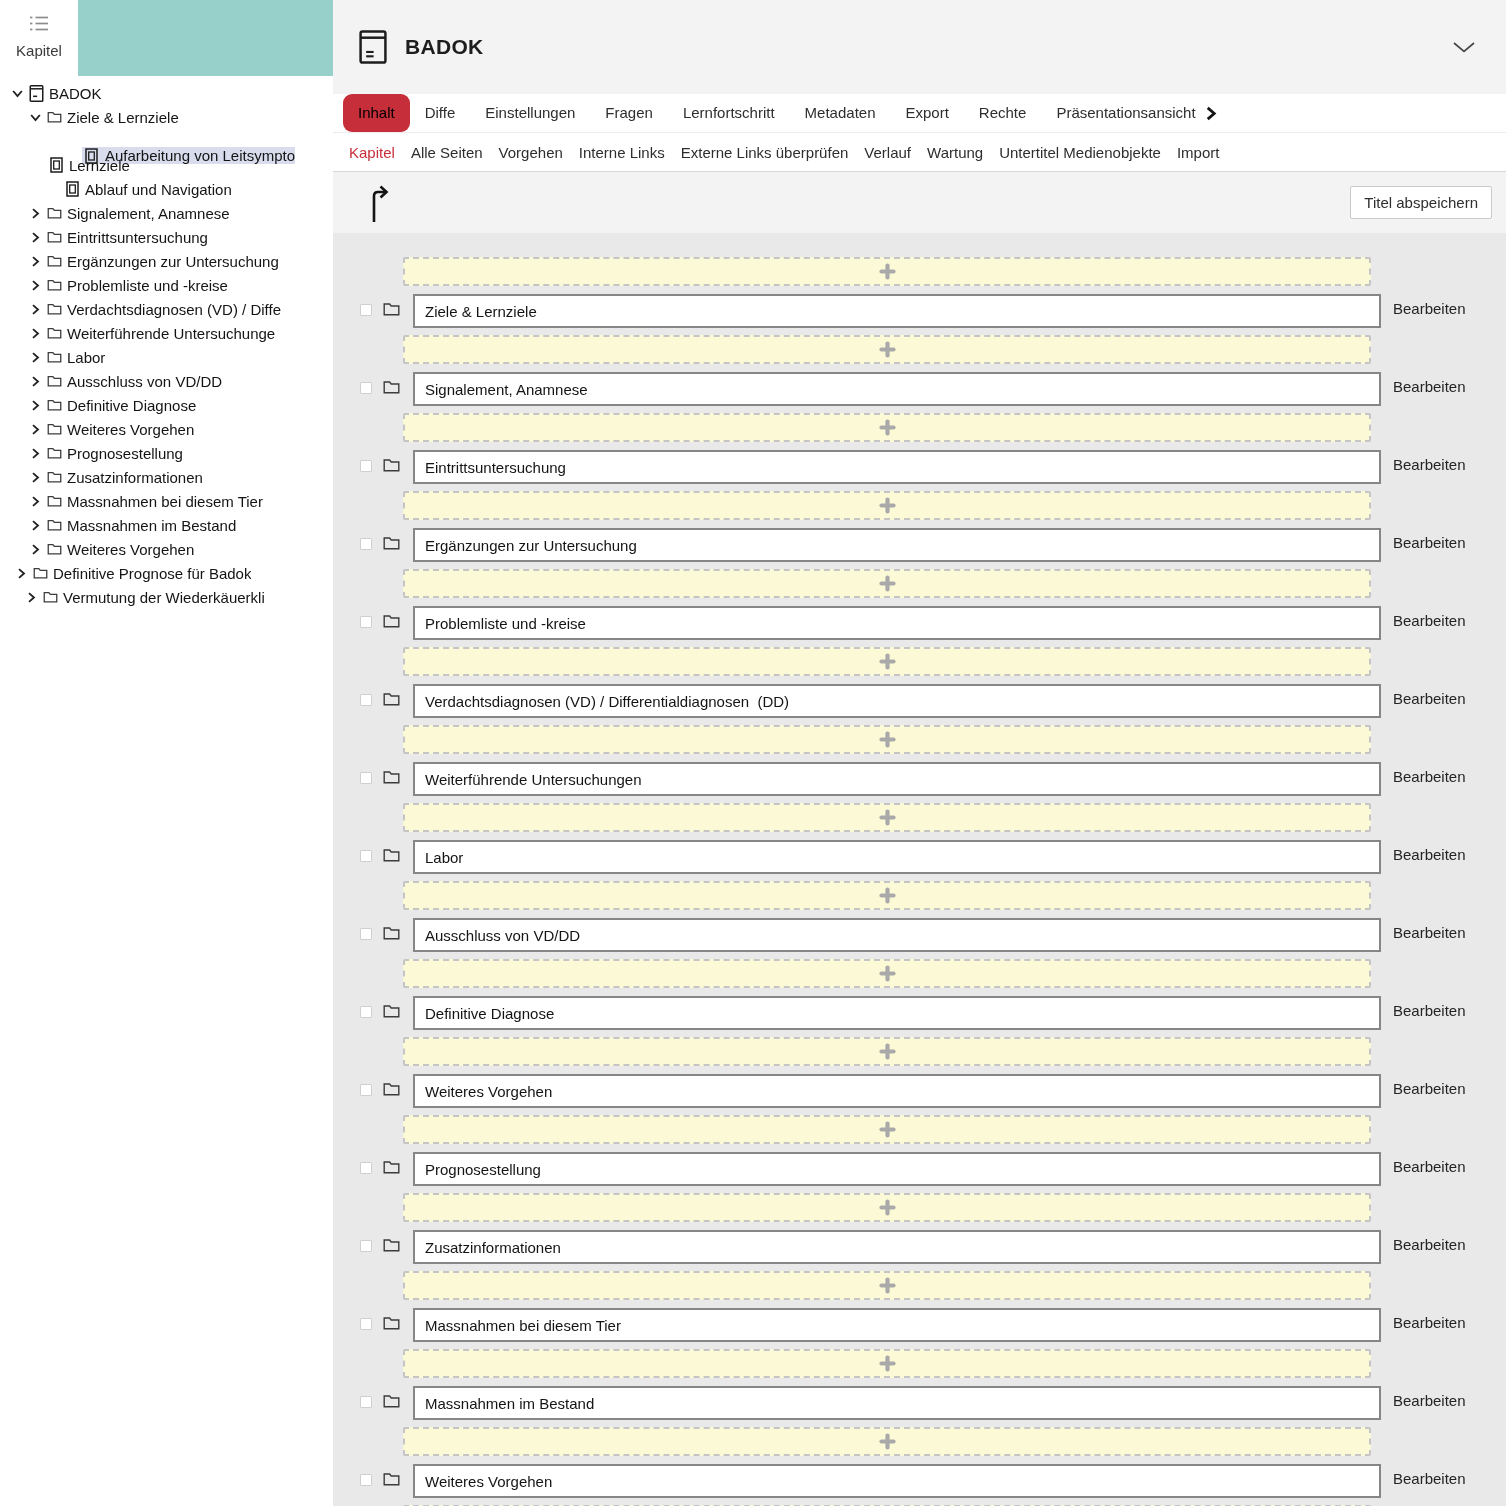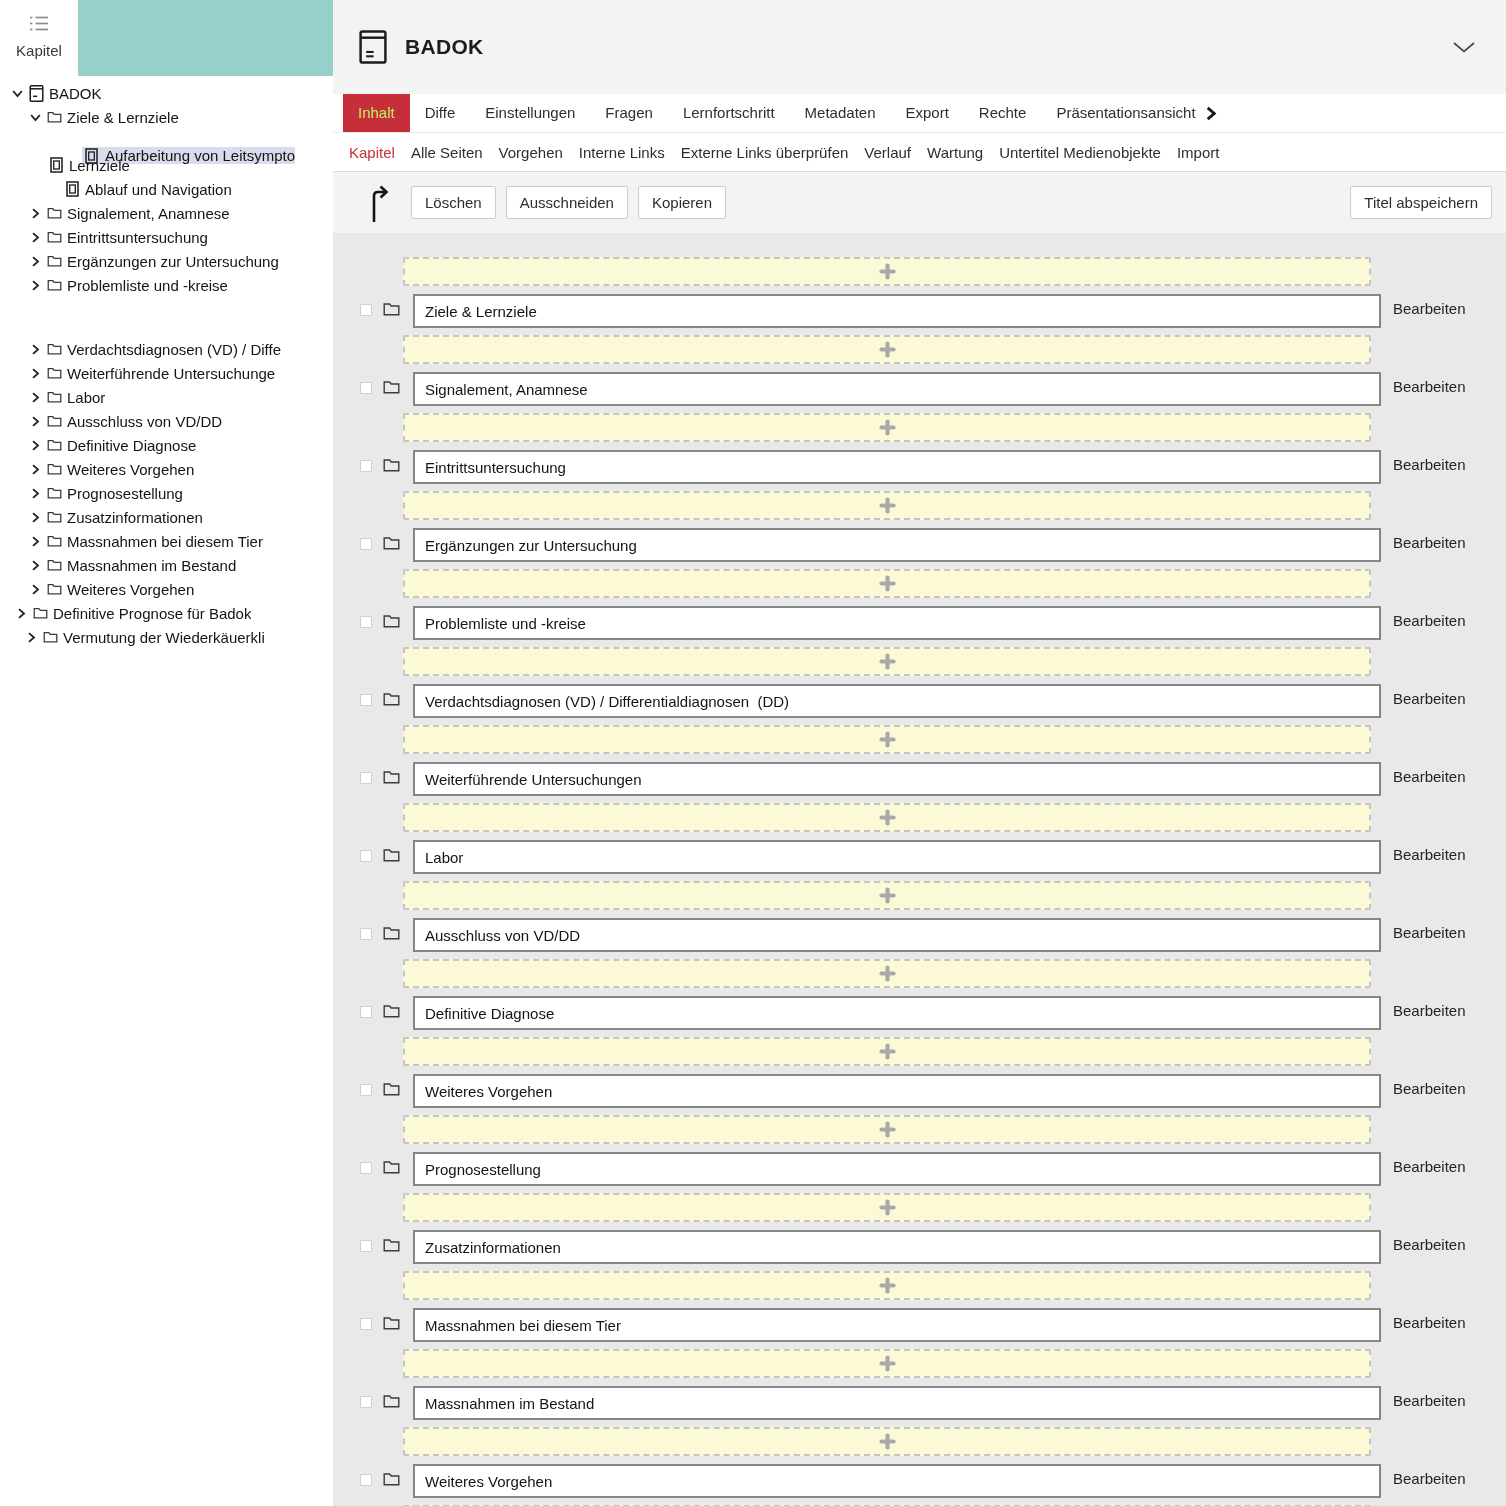--- a/index.html
+++ b/index.html
@@ -23,21 +23,21 @@
 
   
   .main { flex:1; min-width:0; display:flex; flex-direction:column; background:#f3f3f4; }
   .main-header { height:94px; display:flex; align-items:center; padding:0 30px 0 25px; background:#f3f3f4; }
   .main-header .book-wrap { margin-right:17px; display:flex; }
   .page-title { font-size:21px; font-weight:700; color:#1d1d1d; letter-spacing:.3px; }
   .hdr-chevron { margin-left:auto; display:flex; cursor:pointer; }
 
   .tabs { height:39px; background:#fff; display:flex; padding-left:10px; border-bottom:1px solid #ececec; }
   .tab { font-size:15px; color:#2e2e2e; line-height:38px; padding:0 15px; display:flex; align-items:center; gap:8px; cursor:pointer; white-space:nowrap; }
-  .tab.active { background:var(--accent,#c62f3a); color:#bef264; }
+  .tab.active { background:var(--accent,#c62f3a); color:#000000;border-radius:9px; }
   .tab svg { margin-top:1px; }
 
   .subtabs { height:39px; background:#fff; display:flex; align-items:center; padding-left:8px; border-bottom:1px solid #d8d8d8; }
   .subtab { font-size:15px; color:#2e2e2e; padding:0 8px; cursor:pointer; white-space:nowrap; }
   .subtab.active { color:var(--accent,#c62f3a); }
 
   .toolbar { height:61px; display:flex; align-items:center; padding:0 14px 0 34px; background:#f3f3f4; }
   .toolbar .arrow-wrap { margin-right:20px; display:flex; }
   .btn { background:#fff; border:1px solid #cbcbcb; border-radius:2px; padding:7px 13px;
          font-size:15px; color:#2e2e2e; font-family:inherit; cursor:pointer; margin-right:10px; }
@@ -207,21 +207,21 @@
     <span class="hl">
       <span class="ticon">
               <svg width="15" height="12" viewBox="0 0 17 14" fill="none" stroke="#3c3c3c" stroke-width="1.5">
                 <path d="M1.2 2 h5.4 l1.6 2 H15.8 V12.8 H1.2 z"></path>
               </svg>
             </span>
       <span class="tlabel">Problemliste und -kreise</span>
     </span>
   </div>
 
-  <div class="tree-row" style="padding-left: 26px; margin-top: 40px;">
+  <div class="tree-row" style="padding-left: 26px;">
     <span class="tw expander">
             <svg width="13" height="13" viewBox="0 0 12 12" fill="none" stroke="#222" stroke-width="1.7">
               <polyline points="3.7,2 8.3,6 3.7,10"></polyline>
             </svg>
           </span>
     <span class="hl">
       <span class="ticon">
               <svg width="15" height="12" viewBox="0 0 17 14" fill="none" stroke="#3c3c3c" stroke-width="1.5">
                 <path d="M1.2 2 h5.4 l1.6 2 H15.8 V12.8 H1.2 z"></path>
               </svg>
@@ -470,25 +470,20 @@
         <div class="subtab">Import</div>
       </nav>
 
     <div class="toolbar">
       <span class="arrow-wrap">
         <svg width="24" height="42" viewBox="0 0 24 42" fill="none" stroke="#141414" stroke-width="2.6">
           <path d="M7 40 V14 Q7 10 11 10 H18"></path>
           <polyline points="13.5,4.5 19.5,10 13.5,15.5"></polyline>
         </svg>
       </span>
-      <span id="toolbar-buttons" style="display:flex">
-          <button class="btn">Löschen</button>
-          <button class="btn">Ausschneiden</button>
-          <button class="btn">Kopieren</button>
-        </span>
       <button class="btn save-btn">Titel abspeichern</button>
     </div>
 
     <div class="content" id="content">
   <div class="dropzone">
     <svg width="17" height="17" viewBox="0 0 17 17" stroke="#a9a9a9" stroke-width="4.2" stroke-linecap="round">
       <line x1="8.5" y1="2.5" x2="8.5" y2="14.5"></line>
             <line x1="2.5" y1="8.5" x2="14.5" y2="8.5"></line>
     </svg>
   </div>

